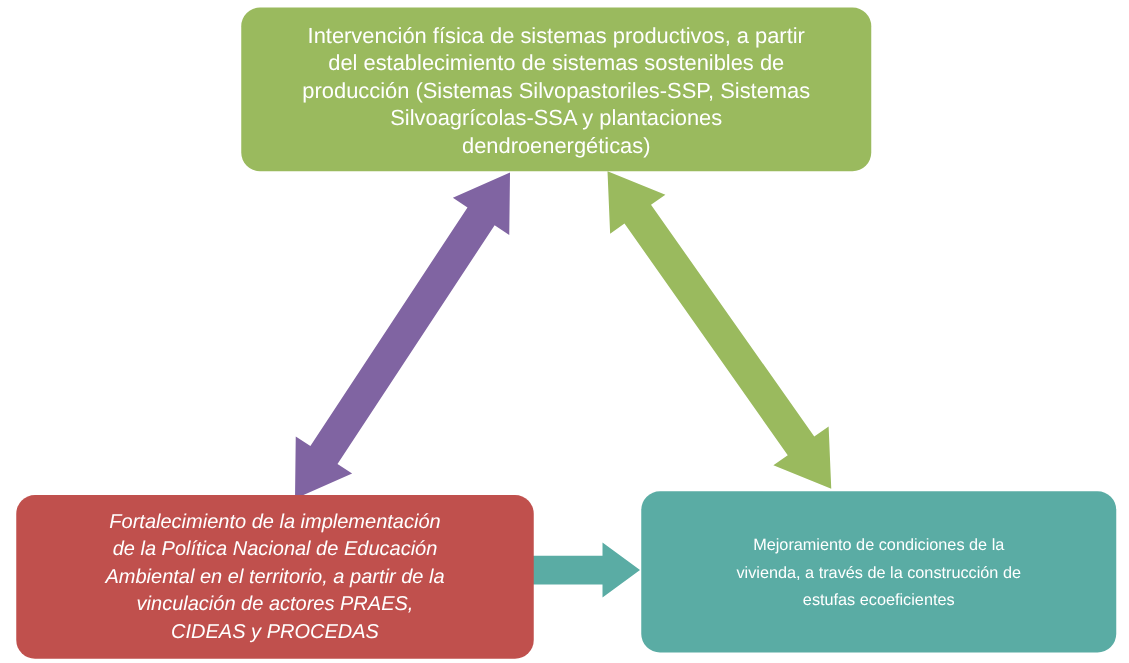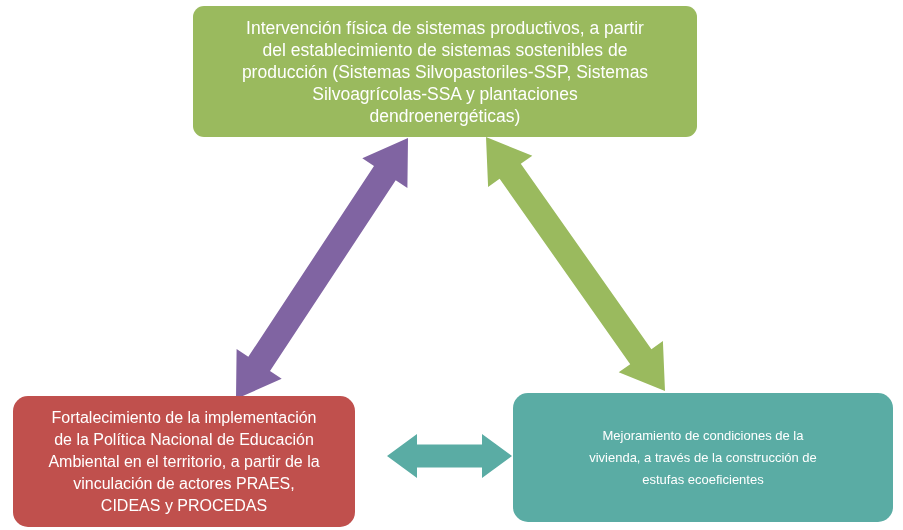--- a/index.html
+++ b/index.html
@@ -17,37 +17,37 @@
     display:flex;align-items:center;justify-content:center;
     color:#ffffff;
     text-align:center;
   }
   .node-label{
     white-space:pre;
     line-height:22px;
   }
   #node-top{left:193px;top:6px;width:504px;height:131px;}
   #node-top .node-label{font-size:17.5px;}
-  #node-bottom-left{left:13px;top:396px;width:342px;height:131px;}
+  #node-bottom-left{left:13px;top:396px;width:414px;height:131px;font-style:italic;}
   #node-bottom-left .node-label{font-size:16px;}
   #node-bottom-right{left:513px;top:393px;width:380px;height:129px;}
   #node-bottom-right .node-label{font-size:13px;}
 </style>
 </head>
 <body>
 
 <div id="canvas" style="background: rgb(255, 255, 255);">
 
   <svg id="arrows" viewBox="0 0 903 530" xmlns="http://www.w3.org/2000/svg">
       <polygon points="236,399 281.7,378.8 270,371.1 395.7,180.2 407.4,187.9 408,138 362.3,158.2 374,165.9 248.3,356.8 236.6,349.1" fill="#8064a2"></polygon>
       <polygon points="665,391 662.9,341.1 651.4,349.2 520.8,163.8 532.3,155.8 486,137 488.1,186.9 499.6,178.8 630.2,364.2 618.7,372.2" fill="#9aba5e"></polygon>
       <polygon points="387,456 417,478 417,467.5 482,467.5 482,478 512,456 482,434 482,444.5 417,444.5 417,434" fill="#5aaca4"></polygon>
     </svg>
 
-  <div class="node" id="node-top" style="background: rgb(154, 186, 94); border-radius: 11px;">
+  <div class="node" id="node-top" style="background: rgb(154, 186, 94);">
     <div class="node-label">Intervención física de sistemas productivos, a partir
 del establecimiento de sistemas sostenibles de
 producción (Sistemas Silvopastoriles-SSP, Sistemas
 Silvoagrícolas-SSA y plantaciones
 dendroenergéticas)</div>
   </div>
 
   <div class="node" id="node-bottom-left" style="background: rgb(192, 80, 77);">
     <div class="node-label">Fortalecimiento de la implementación
 de la Política Nacional de Educación

